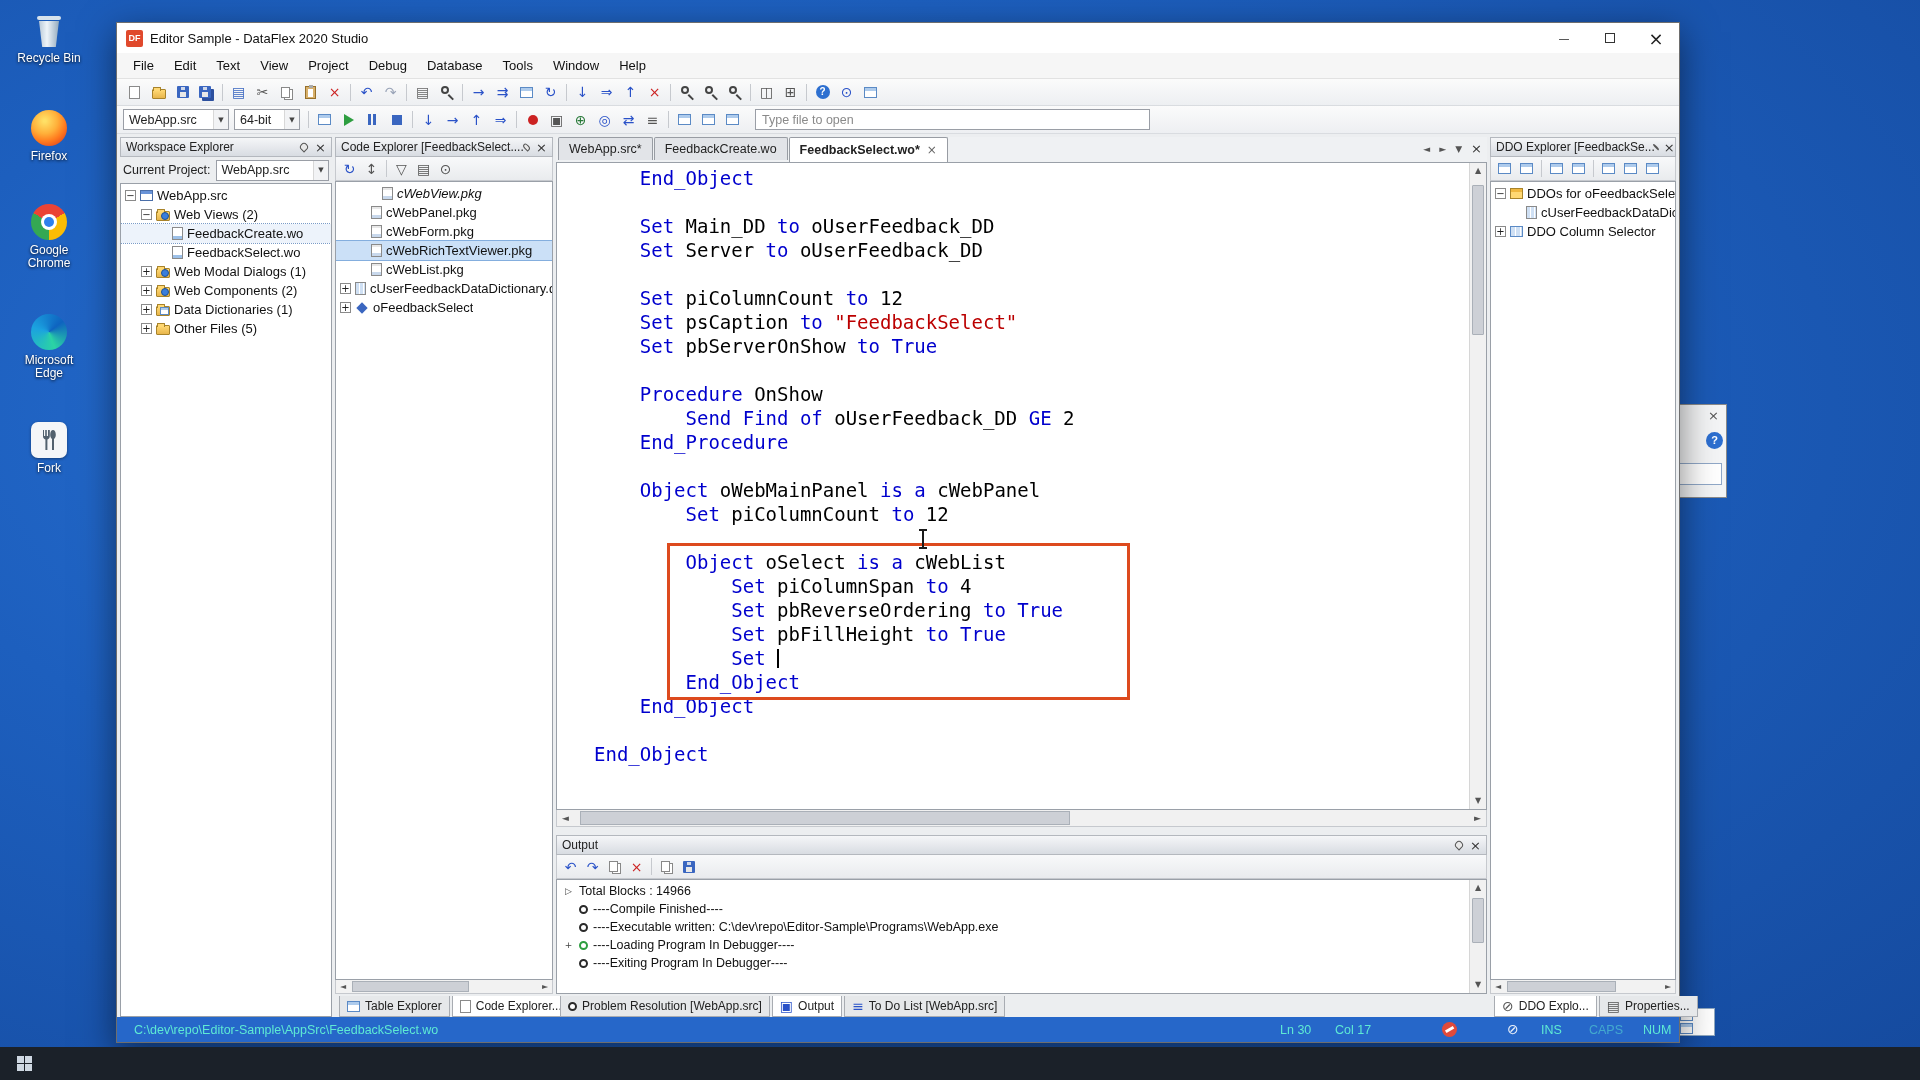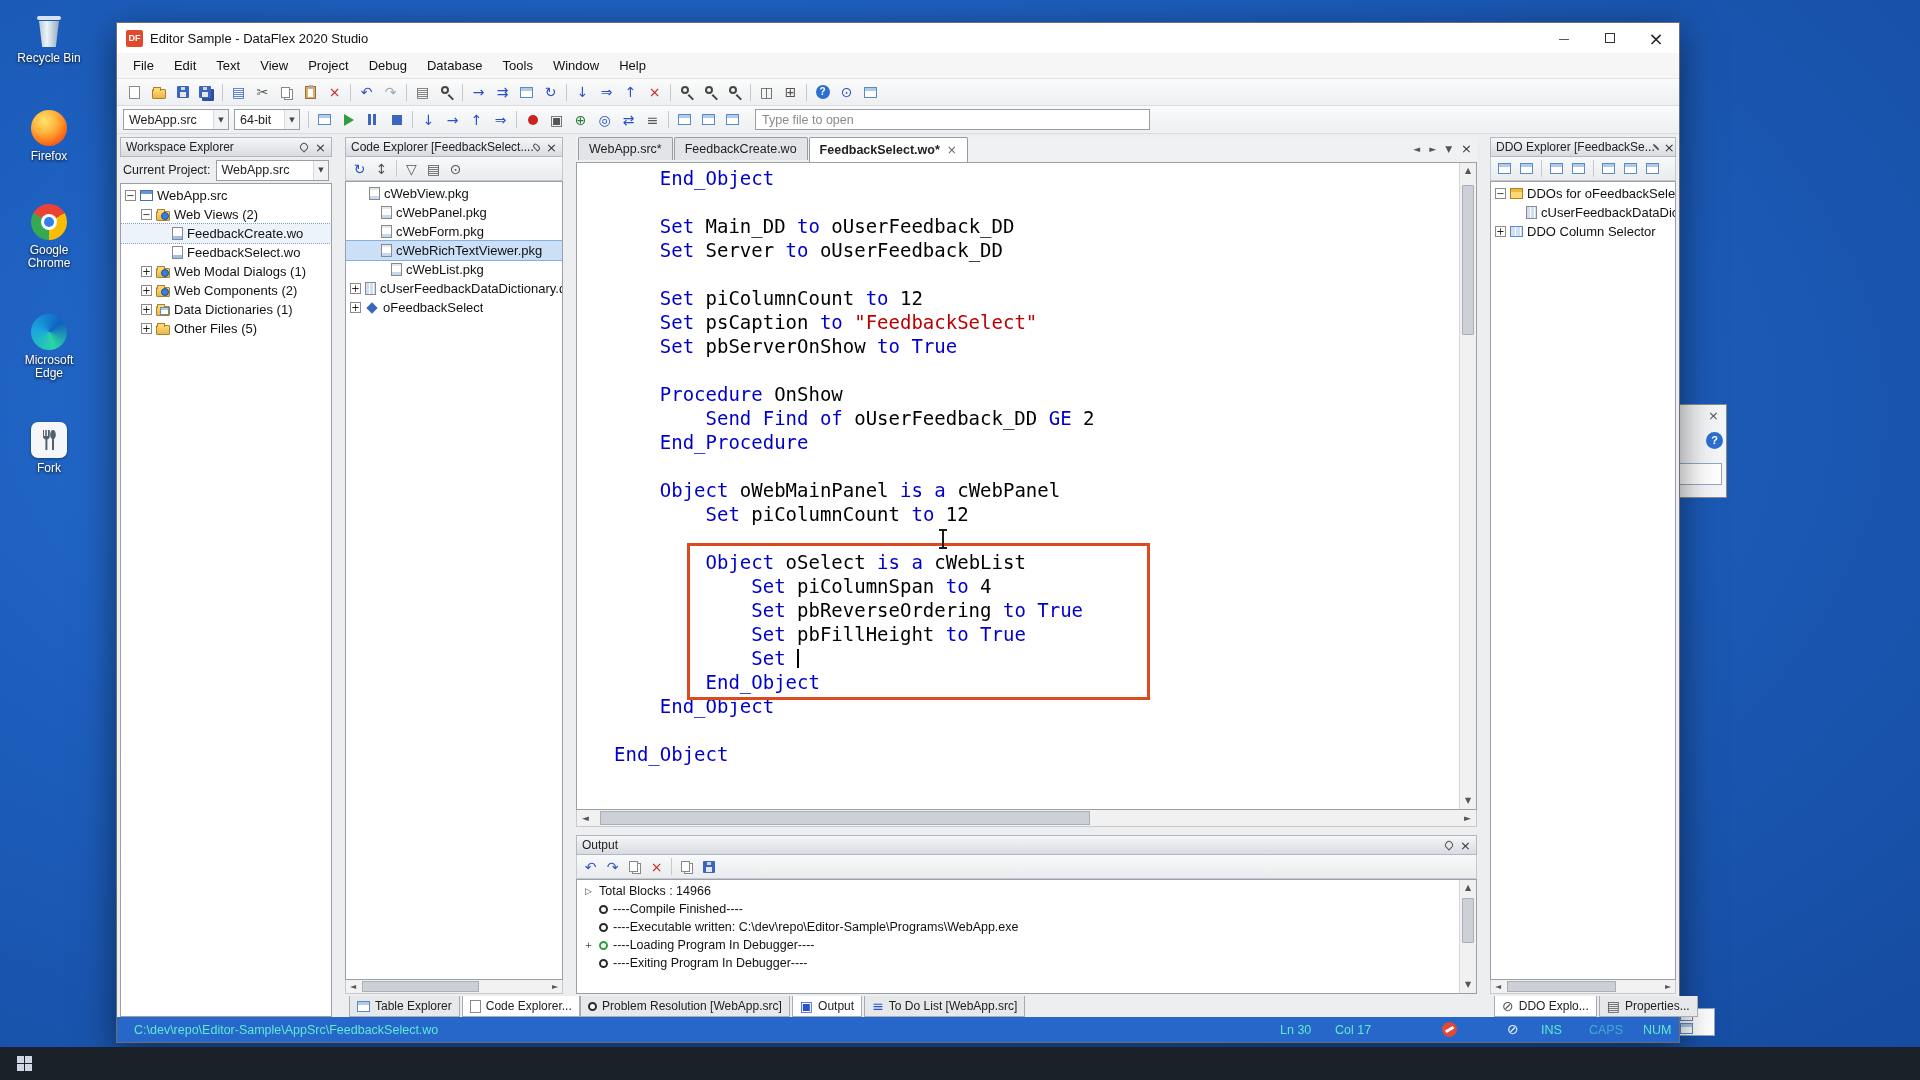--- a/index.html
+++ b/index.html
@@ -94,21 +94,21 @@
   .tbtn{width:23px;height:22px;display:flex;align-items:center;justify-content:center;flex:none}
   .tsep{width:1px;height:17px;background:#c6c9ce;margin:0 3px;flex:none}
   .tbgroup{display:flex;align-items:center;gap:1px}
   .tbar2{height:28px}
   .combo{height:21px;background:#fff;border:1px solid #9a9ea6;display:flex;align-items:center;font-size:12.5px;padding-left:5px;margin-right:4px;color:#222}
   .combo .arr{margin-left:auto;width:15px;height:100%;display:flex;align-items:center;justify-content:center;color:#444;border-left:1px solid #d8d8d8;background:#f2f3f5}
   .combo .arr::before{content:"▼";font:7px "DejaVu Sans",sans-serif}
   .findinput{height:21px;width:395px;border:1px solid #9a9ea6;font-size:12.5px;padding:0 6px;color:#333;margin-left:10px;font-family:"Liberation Sans",sans-serif;background:#fff}
   .findinput::placeholder{color:#8a8a8a}
 
-  .content{flex:1;display:flex;min-height:0;background:#eceef0;gap:13px;padding:3px 3px 0 3px}
+  .content{flex:1;display:flex;min-height:0;background:#eceef0;gap:3px;padding:3px 3px 0 3px}
   .col{display:flex;flex-direction:column;min-height:0}
   .col1{width:212px;flex:none}
   .col2{width:218px;flex:none}
   .col3{flex:1;min-width:0}
   .col4{width:186px;flex:none}
 
   .phead{height:20px;flex:none;background:linear-gradient(#f5f6f8,#d8dce2);border:1px solid #b4b8be;display:flex;align-items:center;padding:0 5px;font-size:12px;color:#222;white-space:nowrap;overflow:hidden}
   .phead .sp{flex:1}
   .cproj{height:26px;flex:none;display:flex;align-items:center;padding:2px 3px;gap:5px;font-size:12.5px;color:#222}
   .cproj .combo{flex:1;margin:0}
@@ -481,41 +481,41 @@
             <span class="kg" style="color: rgb(85, 85, 85);">▽</span>
           </div>
           <div class="tbtn">
             <span class="kg" style="color: rgb(85, 85, 85);">▤</span>
           </div>
           <div class="tbtn">
             <span class="kg" style="color: rgb(85, 85, 85);">⊙</span>
           </div>
         </div>
       <div class="treebox" id="cetree">
-          <div class="trow" style="padding-left: 8px;">
+          <div class="trow" style="padding-left: 31px; font-style: italic;">
             <span class="expsp"></span>
             <span class="ik kpkg"></span>
             <span class="tlabel">cWebView.pkg</span>
           </div>
           <div class="trow" style="padding-left: 20px;">
             <span class="expsp"></span>
             <span class="ik kpkg"></span>
             <span class="tlabel">cWebPanel.pkg</span>
           </div>
           <div class="trow" style="padding-left: 20px;">
             <span class="expsp"></span>
             <span class="ik kpkg"></span>
             <span class="tlabel">cWebForm.pkg</span>
           </div>
           <div class="trow sel" style="padding-left: 20px;">
             <span class="expsp"></span>
             <span class="ik kpkg"></span>
             <span class="tlabel">cWebRichTextViewer.pkg</span>
           </div>
-          <div class="trow" style="padding-left: 20px; margin-left: 10px;">
+          <div class="trow" style="padding-left: 20px;">
             <span class="expsp"></span>
             <span class="ik kpkg"></span>
             <span class="tlabel">cWebList.pkg</span>
           </div>
           <div class="trow" style="padding-left: 4px;">
             <span class="exp">+</span>
             <span class="ik kddfile"></span>
             <span class="tlabel">cUserFeedbackDataDictionary.dd</span>
           </div>
           <div class="trow" style="padding-left: 4px;">

